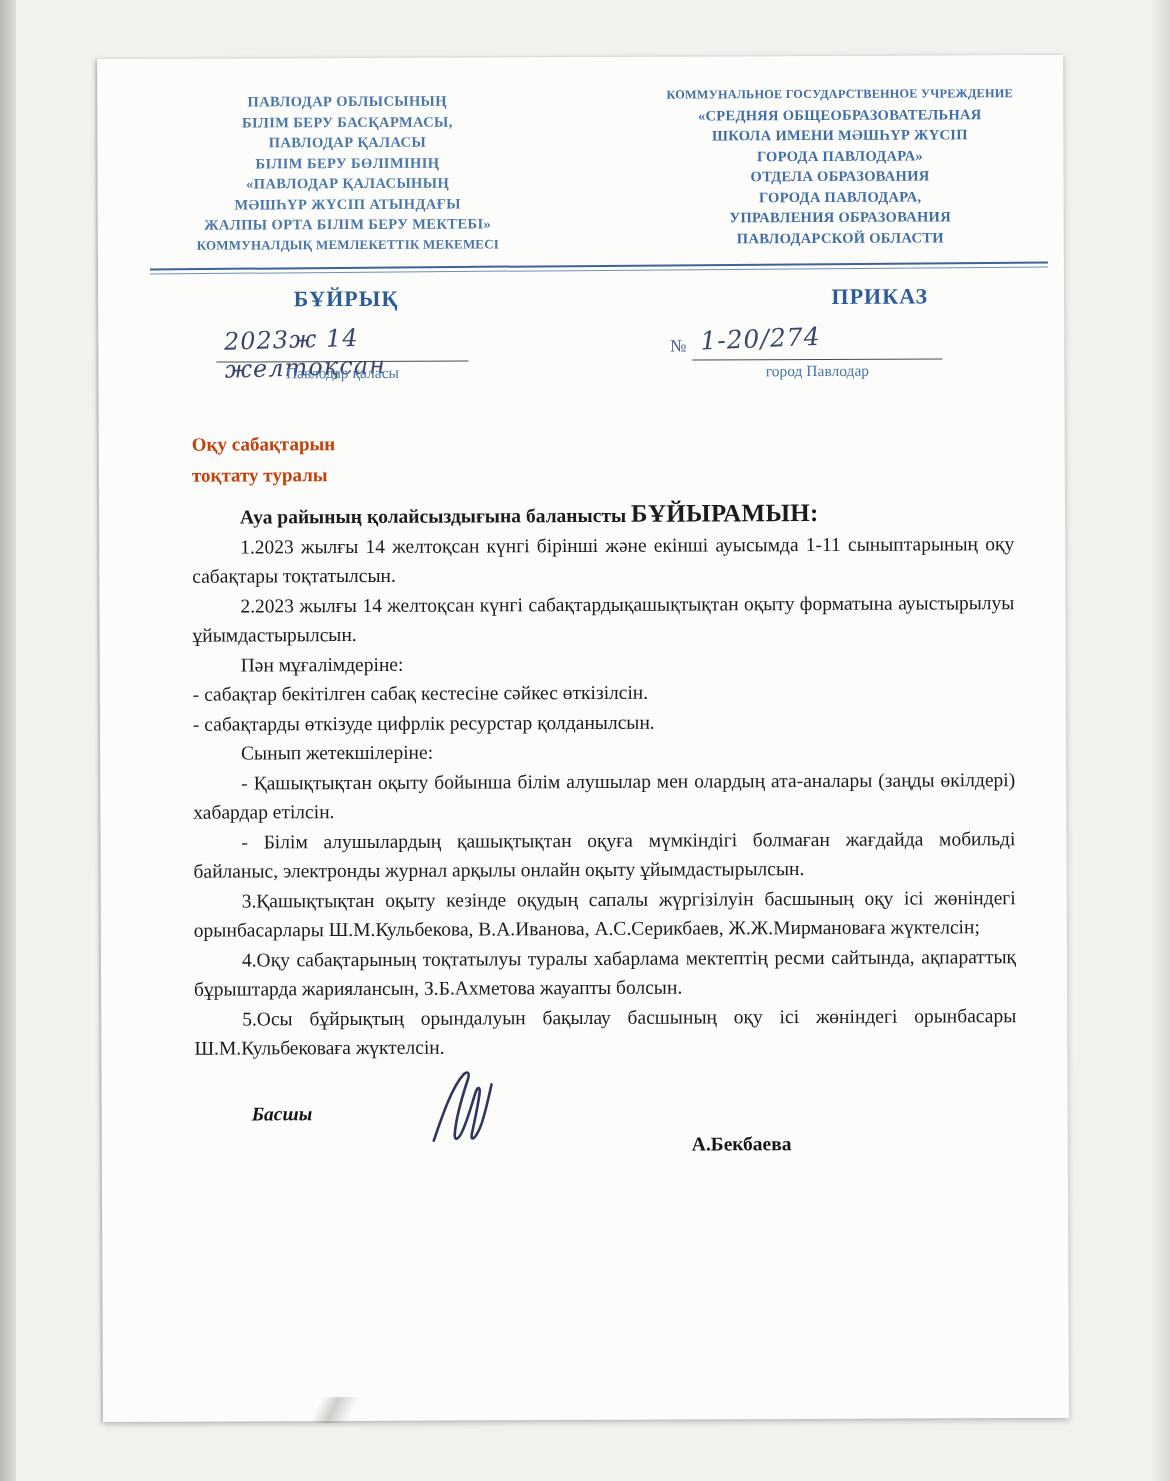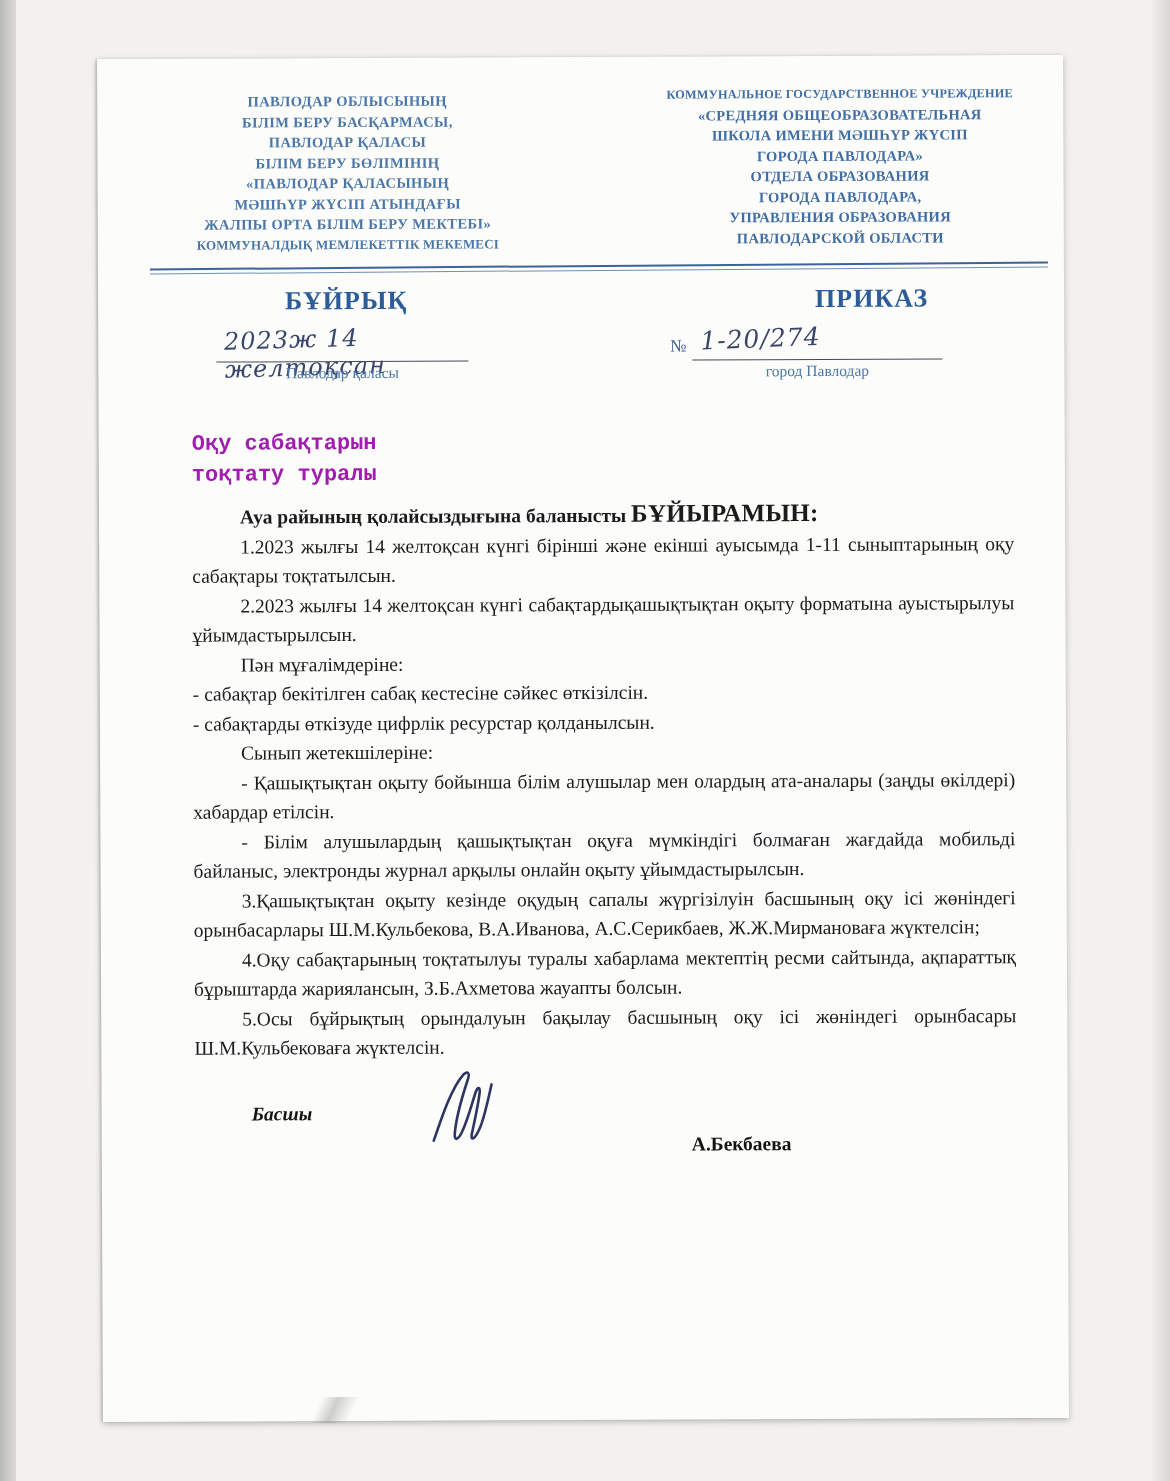--- a/index.html
+++ b/index.html
@@ -41,21 +41,21 @@
   .org-right .line-first{font-size:12.3px;letter-spacing:.2px;}
   .emblem{position:absolute;left:408px;top:38px;width:150px;height:165px;}
   .rule{
     position:absolute;left:52px;top:208px;width:898px;height:3px;
     border-top:2.5px solid #3c639b;border-bottom:1px solid #6f8fb5;
     transform:rotate(-0.2deg);
   }
   
   .h-order{
     position:absolute;top:228px;width:220px;text-align:center;
-    font-weight:bold;font-size:26px;letter-spacing:1px;color:#2d5d99;
+    font-weight:bold;font-size:22px;letter-spacing:1px;color:#2d5d99;
   }
   .h-order.kz{left:138px;}
   .h-order.ru{left:610px;text-align:right;}
   .hand{
     font-family:"DejaVu Serif","Liberation Serif",serif;
     font-style:italic;color:#39456b;
   }
   .date-hand{
     position:absolute;left:126px;top:266px;width:250px;
     font-size:24px;letter-spacing:1px;transform:rotate(-1.5deg);
@@ -71,21 +71,21 @@
     transform:rotate(-2deg);
   }
   .num-line{position:absolute;left:594px;top:303px;width:250px;border-bottom:1.5px solid #4a4a55;}
   .place-ru{
     position:absolute;left:594px;top:306px;width:250px;text-align:center;
     color:#4a77a8;font-size:15.5px;
   }
   
   .subject{
     position:absolute;left:93px;top:370px;
-    font-weight:bold;font-size:22px;line-height:31px;color:#a21caf;font-family:Liberation Mono, monospace;
+    font-weight:bold;font-size:19px;line-height:31px;color:#c2410c;
   }
   .doc-body{
     position:absolute;left:93px;top:442px;width:822px;
     font-size:19.5px;line-height:29.5px;color:#1b1b1d;
   }
   .doc-body p{margin:0;}
   .p-open{text-indent:48px;font-weight:bold;}
   .p-open .kw{font-size:25px;letter-spacing:.3px;font-family:Liberation Serif, serif;}
   .p-num{text-indent:48px;text-align:justify;}
   .p-label{text-indent:48px;}

